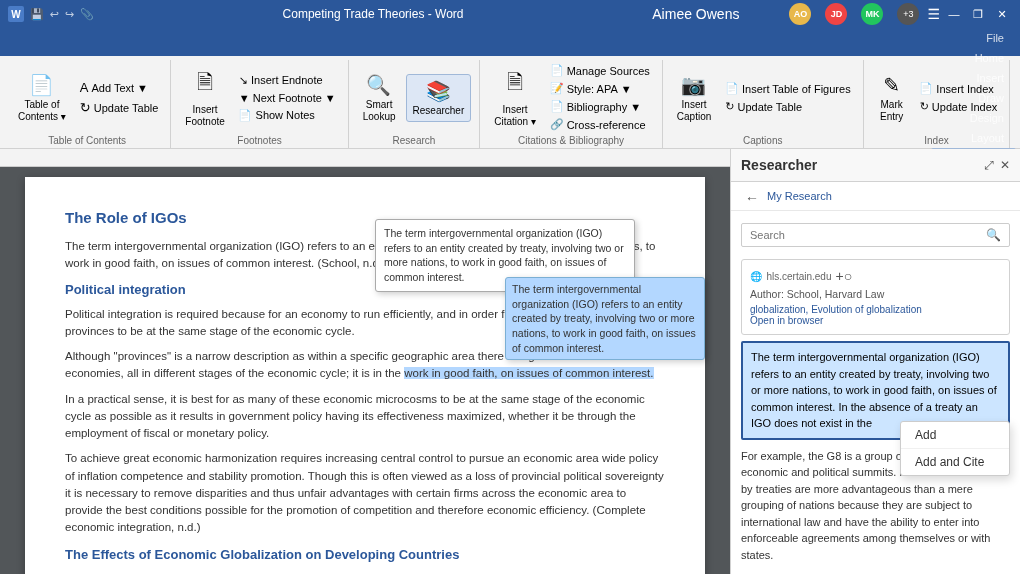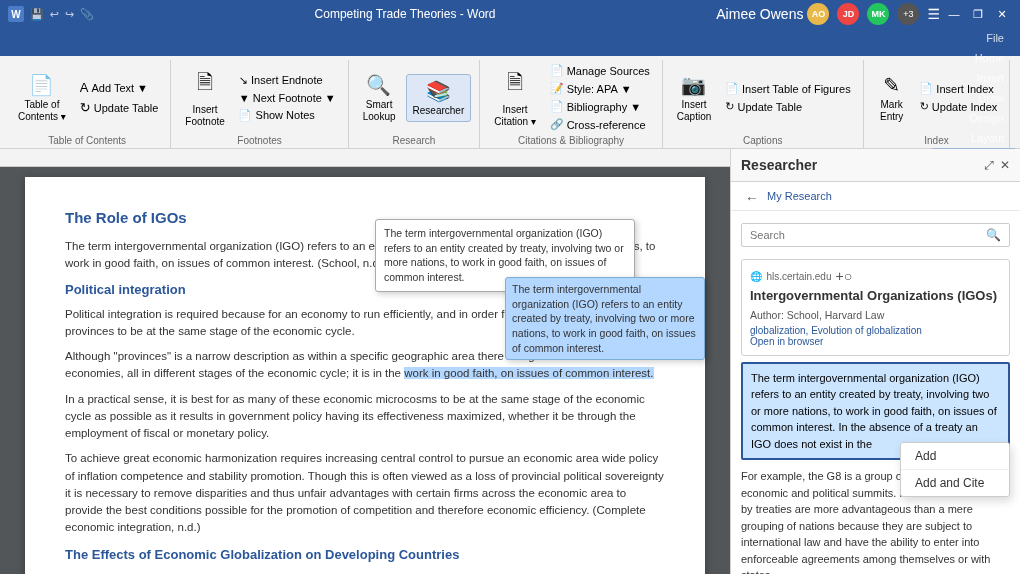--- a/index.html
+++ b/index.html
@@ -13,21 +13,21 @@
       align-items: center;
       justify-content: space-between;
       padding: 0 8px;
       color: white;
     }
     .title-bar-left { display: flex; align-items: center; gap: 6px; }
     .title-bar-center { font-size: 12px; color: white; flex: 1; text-align: center; }
     .title-bar-right { display: flex; align-items: center; gap: 4px; }
     .title-icon { width: 16px; height: 16px; background: #4a7cc7; border-radius: 2px; display: flex; align-items: center; justify-content: center; font-size: 10px; color: white; font-weight: bold; }
     .title-btn { width: 20px; height: 20px; display: flex; align-items: center; justify-content: center; font-size: 11px; cursor: pointer; border-radius: 2px; }
-    .avatar-group { display: flex; gap: 8px; }
+    .avatar-group { display: flex; gap: 14px; margin-left: 46px; }
     .avatar { width: 22px; height: 22px; border-radius: 50%; background: #e8b84b; display: flex; align-items: center; justify-content: center; font-size: 9px; color: white; font-weight: bold; }
     .avatar.blue { background: #ef4444; }
     .avatar.green { background: #22c55e; }
     .avatar-count { background: #555; width: 22px; height: 22px; border-radius: 50%; display: flex; align-items: center; justify-content: center; font-size: 9px; color: white; }
 
     
     .ribbon { background: #f3f3f3; border-bottom: 1px solid #d1d1d1; }
     .ribbon-tabs { background: #2b579a; display: flex; align-items: flex-end; height: 28px; padding: 0 4px; flex-direction: column; }
     .ribbon-tab { padding: 4px 12px; font-size: 11px; color: rgba(255,255,255,0.8); cursor: pointer; border-radius: 2px 2px 0 0; height: 24px; display: flex; align-items: center; }
     .ribbon-tab.active { background: #f3f3f3; color: #2b579a; font-weight: 600; }
@@ -368,21 +368,20 @@
     <div class="researcher-search">
       <input type="text" style="border: none; outline: none; font-size: 11px; width: 100%;" placeholder="Search">
       <span>🔍</span>
     </div>
     <div class="source-card">
       <div class="source-url">
         <span>🌐</span>
         <span>hls.certain.edu</span>
         <span class="source-card-expand">+○</span>
       </div>
-      <div class="source-name">Intergovernmental Organizations (IGOs)</div>
       <div class="source-author">Author: School, Harvard Law</div>
       <div class="source-tags">globalization, Evolution of globalization</div>
       <div class="source-link">Open in browser</div>
     </div>
 
     <div style="padding: 0 10px; position:relative;">
       <div class="highlighted-excerpt">
         <span>The term intergovernmental organization (IGO) refers to an entity created by treaty, involving two or more nations, to work in good faith, on issues of common interest. In the absence of a treaty an IGO does not exist in the</span>
       </div>
 

